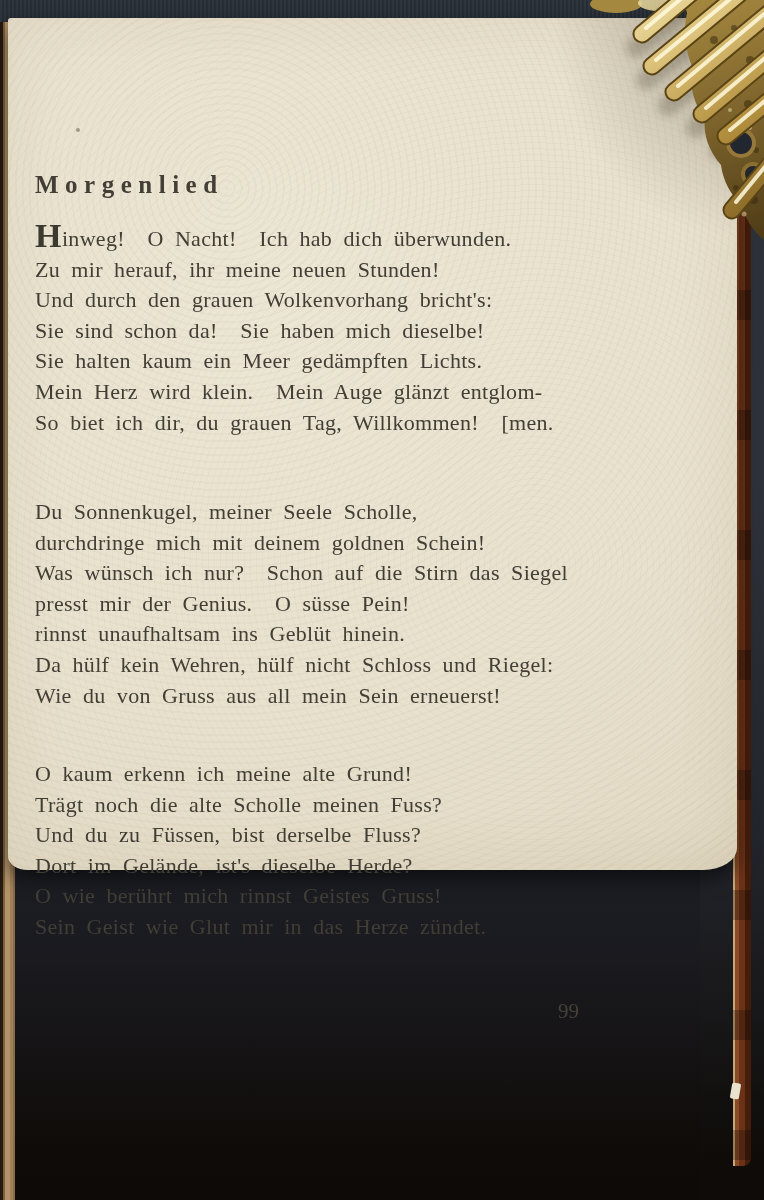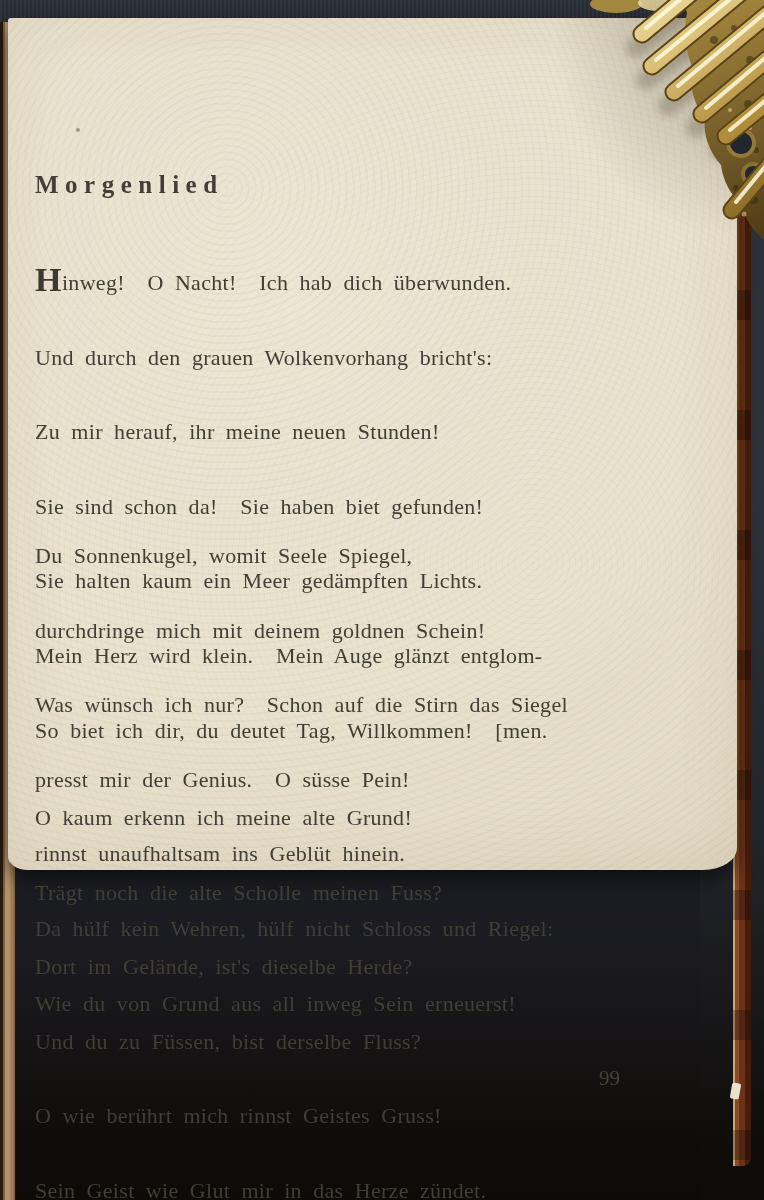--- a/index.html
+++ b/index.html
@@ -39,26 +39,26 @@
     background-image:
       repeating-radial-gradient(circle at 30% 20%,rgba(120,100,70,.035) 0 2px,transparent 2px 7px),
       repeating-radial-gradient(circle at 72% 64%,rgba(110,95,60,.03) 0 1px,transparent 1px 6px);
   }
   .corner-shade{position:absolute;right:0;top:0;width:220px;height:260px;pointer-events:none;
     background:radial-gradient(120% 120% at 100% 0%,rgba(35,25,10,.28) 0%,rgba(35,25,10,.10) 45%,rgba(35,25,10,0) 70%);
     border-top-right-radius:8px;}
   .speck{position:absolute;left:68px;top:110px;width:4px;height:4px;border-radius:50%;background:#6d5d46;opacity:.55;}
   .title{position:absolute;left:27px;top:136px;font-size:25px;letter-spacing:6.5px;font-weight:bold;color:#433f36;}
   .stanza{position:absolute;left:27px;}
-  .line{white-space:pre;font-size:22px;line-height:30.6px;letter-spacing:.3px;word-spacing:5.5px;color:#413e35;margin-top:44px;}
+  .line{white-space:pre;font-size:22px;line-height:30.6px;letter-spacing:.3px;word-spacing:5.5px;color:#413e35;}
   .s1{top:206px;}
   .s2{top:479px;}
   .s3{top:741px;}
   .dropcap{font-size:34px;line-height:0;letter-spacing:.5px;position:relative;top:1px;font-weight:bold;color:#3c3930;}
-  .pagenum{position:absolute;left:550px;top:1048px;width:62px;text-align:right;font-size:21px;color:#45423a;}
+  .pagenum{position:absolute;left:550px;top:981px;width:62px;text-align:left;font-size:21px;color:#45423a;}
 
   .ornament{position:absolute;right:0;top:0;width:200px;height:300px;}
 </style>
 </head>
 <body>
 
 <div class="scene">
   <div class="cloth-top"></div>
   <div class="cloth-right"></div>
   <div class="left-edge"></div>
@@ -67,43 +67,43 @@
 
   <div class="page">
     <div class="grain"></div>
     <div class="corner-shade"></div>
     <div class="speck"></div>
 
     <h1 class="title">Morgenlied</h1>
 
     <div class="stanza s1">
       <div class="line"><span class="dropcap">H</span><span>inweg!  O Nacht!  Ich hab dich überwunden.</span></div>
+      <div class="line">Zu mir herauf, ihr meine neuen Stunden!</div>
       <div class="line">Und durch den grauen Wolkenvorhang bricht's:</div>
-      <div class="line">Zu mir herauf, ihr meine neuen Stunden!</div>
-      <div class="line">Sie sind schon da!  Sie haben biet gefunden!</div>
+      <div class="line">Sie sind schon da!  Sie haben mich dieselbe!</div>
       <div class="line">Sie halten kaum ein Meer gedämpften Lichts.</div>
       <div class="line">Mein Herz wird klein.  Mein Auge glänzt entglom-</div>
-      <div class="line">So biet ich dir, du deutet Tag, Willkommen!  [men.</div>
+      <div class="line">So biet ich dir, du grauen Tag, Willkommen!  [men.</div>
     </div>
 
     <div class="stanza s2">
-      <div class="line">Du Sonnenkugel, womit Seele Spiegel,</div>
+      <div class="line">Du Sonnenkugel, meiner Seele Scholle,</div>
       <div class="line">durchdringe mich mit deinem goldnen Schein!</div>
       <div class="line">Was wünsch ich nur?  Schon auf die Stirn das Siegel</div>
       <div class="line">presst mir der Genius.  O süsse Pein!</div>
       <div class="line">rinnst unaufhaltsam ins Geblüt hinein.</div>
       <div class="line">Da hülf kein Wehren, hülf nicht Schloss und Riegel:</div>
-      <div class="line">Wie du von Grund aus all inweg Sein erneuerst!</div>
+      <div class="line">Wie du von Gruss aus all mein Sein erneuerst!</div>
     </div>
 
     <div class="stanza s3">
       <div class="line">O kaum erkenn ich meine alte Grund!</div>
       <div class="line">Trägt noch die alte Scholle meinen Fuss?</div>
+      <div class="line">Und du zu Füssen, bist derselbe Fluss?</div>
       <div class="line">Dort im Gelände, ist's dieselbe Herde?</div>
-      <div class="line">Und du zu Füssen, bist derselbe Fluss?</div>
       <div class="line">O wie berührt mich rinnst Geistes Gruss!</div>
       <div class="line">Sein Geist wie Glut mir in das Herze zündet.</div>
     </div>
 
     <div class="pagenum">99</div>
   </div>
 
   <svg class="ornament" viewBox="0 0 200 300" xmlns="http://www.w3.org/2000/svg">
     <defs>
       <linearGradient id="brass" x1="0" y1="0" x2="200" y2="300" gradientUnits="userSpaceOnUse">

